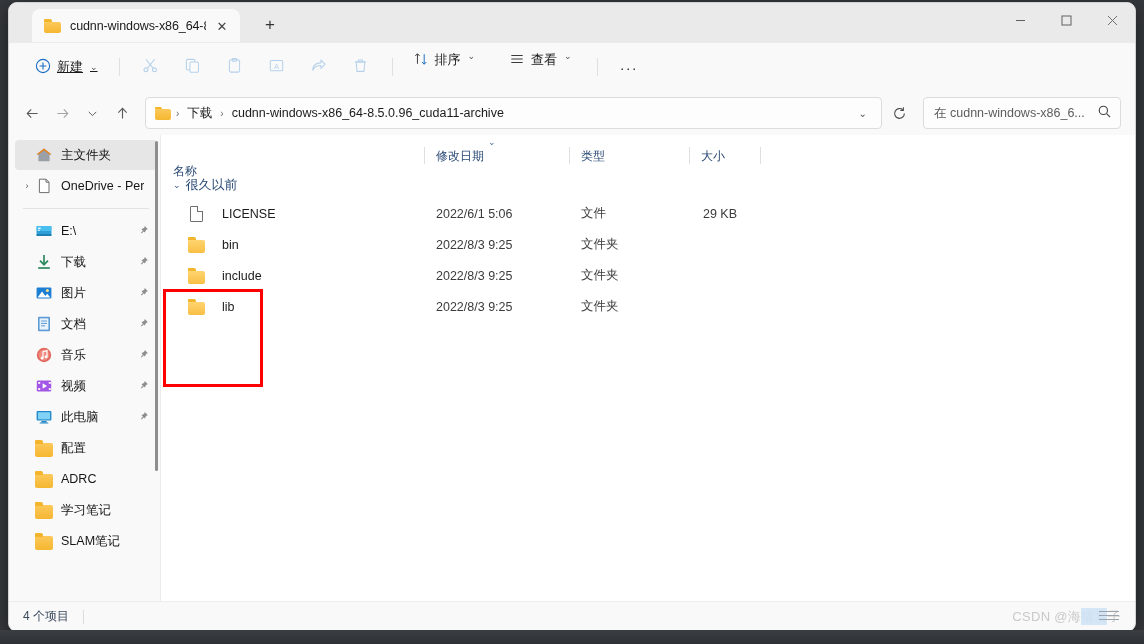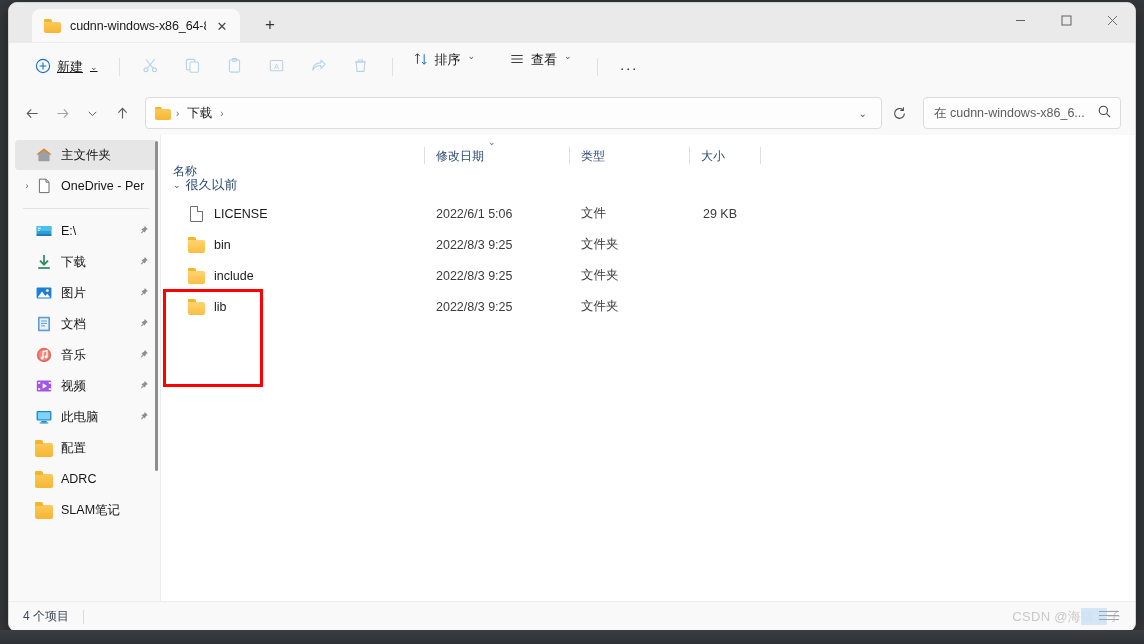--- a/index.html
+++ b/index.html
@@ -226,21 +226,21 @@
     display: flex; align-items: center;
     height: 27px; padding-left: 12px;
     font-size: 13px; color: #2b4a74;
   }
   .group-caret { font-size: 9px; color: #3a5d8c; margin-right: 5px; }
 
   .row {
     display: flex; align-items: center;
     height: 31px; font-size: 12.5px; color: #3b3b3b;
   }
-  .cell { display: flex; align-items: center; height: 31px; }
+  .cell { display: flex; align-items: center; height: 31px; gap: 8px; }
   .cell-name { width: 263px; padding-left: 27px; color: #1b1b1b; }
   .cell-date { width: 145px; padding-left: 12px; align-items: center; }
   .cell-type { width: 120px; padding-left: 12px; }
   .cell-size { width: 72px; justify-content: center; padding-right: 10px; }
   .row-ico { width: 17px; height: 16px; flex: 0 0 17px; margin-right: 9px; position: relative; }
 
   
   .folder {
     position: absolute; left: 0; bottom: 0;
     width: 100%; height: 80%;
@@ -456,20 +456,21 @@
           </svg>
       </div>
 
       <div class="crumbbox">
         <span class="crumb-folder">
             <span class="folder"></span>
           </span>
         <span class="crumb-sep">›</span>
         <span class="crumb">下载</span>
         <span class="crumb-sep">›</span>
+        <span class="crumb">cudnn-windows-x86_64-8.5.0.96_cuda11-archive</span>
         <span class="crumb-spacer"></span>
         <span class="crumb-chev">⌄</span>
       </div>
 
       <div class="refresh-btn">
         <svg width="15" height="15" viewBox="0 0 16 16">
             <path d="M13.2 8 A5.2 5.2 0 1 1 11.4 4.0" fill="none" stroke="#4a4a4a" stroke-width="1.2"></path>
             <path d="M12.1 1.4 L12.1 4.6 L8.9 4.6" fill="none" stroke="#4a4a4a" stroke-width="1.2"></path>
           </svg>
       </div>
@@ -613,20 +614,27 @@
                 <span class="folder" style="height:76%"></span>
               </span>
               <span class="nav-label">配置</span>
             </div>
             <div class="nav-item">
               <span class="nav-expander"></span>
               <span class="nav-ico">
                 <span class="folder" style="height:76%"></span>
               </span>
               <span class="nav-label">ADRC</span>
+            </div>
+            <div class="nav-item">
+              <span class="nav-expander"></span>
+              <span class="nav-ico">
+                <span class="folder" style="height:76%"></span>
+              </span>
+              <span class="nav-label">学习笔记</span>
             </div>
             <div class="nav-item">
               <span class="nav-expander"></span>
               <span class="nav-ico">
                 <span class="folder" style="height:76%"></span>
               </span>
               <span class="nav-label">SLAM笔记</span>
             </div>
           </div>
         <div class="side-scroll"></div>

